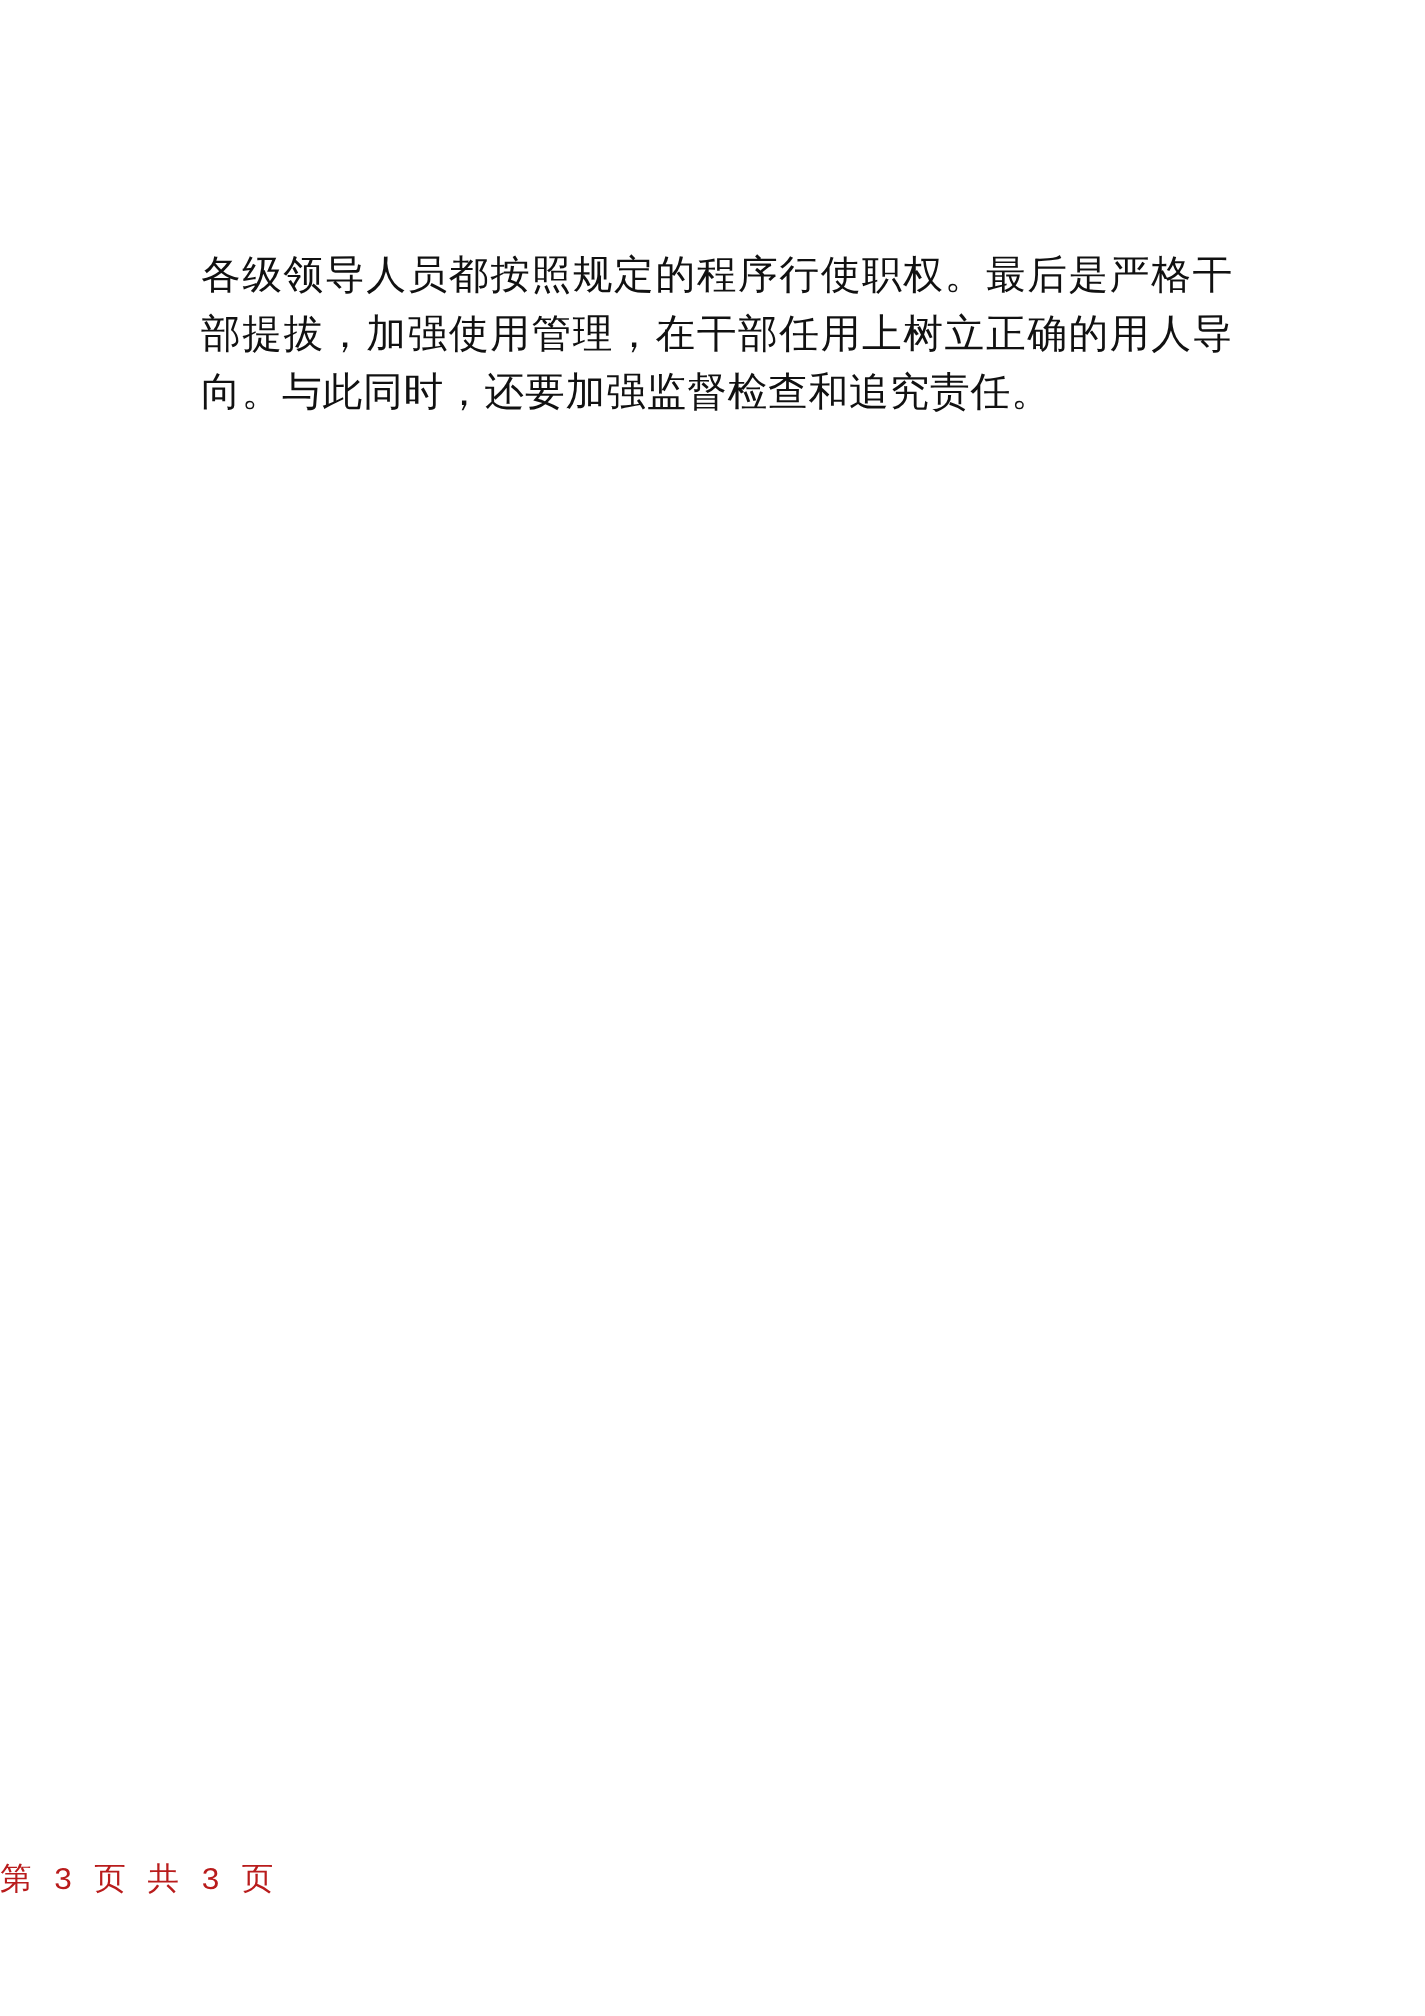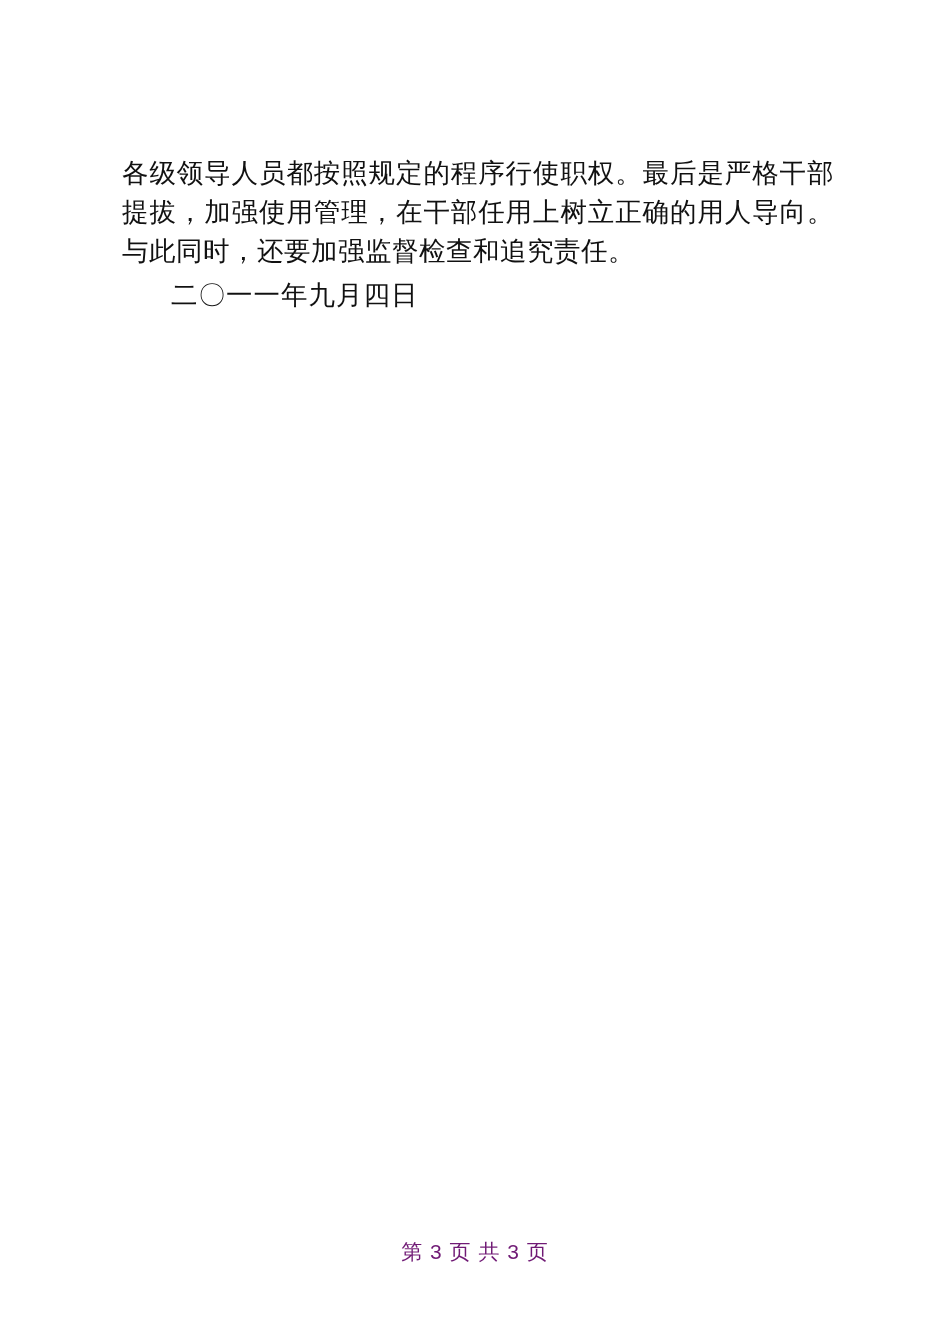--- a/index.html
+++ b/index.html
@@ -23,27 +23,27 @@
     height: 1344px;
     background: #ffffff;
   }
   .content {
     position: absolute;
     left: 118px;
     top: 150px;
     width: 720px;
   }
   .para {
-    font-family: Liberation Serif, serif;
+    font-family: Liberation Mono, monospace;
     font-size: 26.5px;
     line-height: 39px;
     letter-spacing: 0.5px;
     text-align: justify;
     text-justify: inter-character;
-    margin: 4px;
+    margin: 16px;
     color: #111111;
     white-space: pre-wrap;
   }
   .para.indent {
     text-indent: 2em;
   }
   .para + .para {
     margin-top: 0;
   }
   .date-line {
@@ -53,37 +53,36 @@
     letter-spacing: 1px;
     text-indent: 2em;
     margin: 0;
     color: #111111;
   }
   .footer {
     position: absolute;
     left: 0;
     top: 1238px;
     width: 950px;
-    text-align: center;
-    font-family: Liberation Sans, sans-serif;
+    text-align: left;
+    font-family: Liberation Mono, monospace;
     font-size: 21px;
     letter-spacing: 1px;
-    color: #701a75;
+    color: #b91c1c;
   }
   .footer span {
     display: inline;
   }
 </style>
 </head>
 <body>
 
 <div class="page">
 
   <div class="content">
     <p class="para">各级领导人员都按照规定的程序行使职权。最后是严格干部提拔，加强使用管理，在干部任用上树立正确的用人导向。与此同时，还要加强监督检查和追究责任。</p>
-    <p class="date-line">二〇一一年九月四日</p>
   </div>
 
   <div class="footer">
     <span>第 3 页  共 3 页</span>
   </div>
 
 </div>
 
 </body></html>

